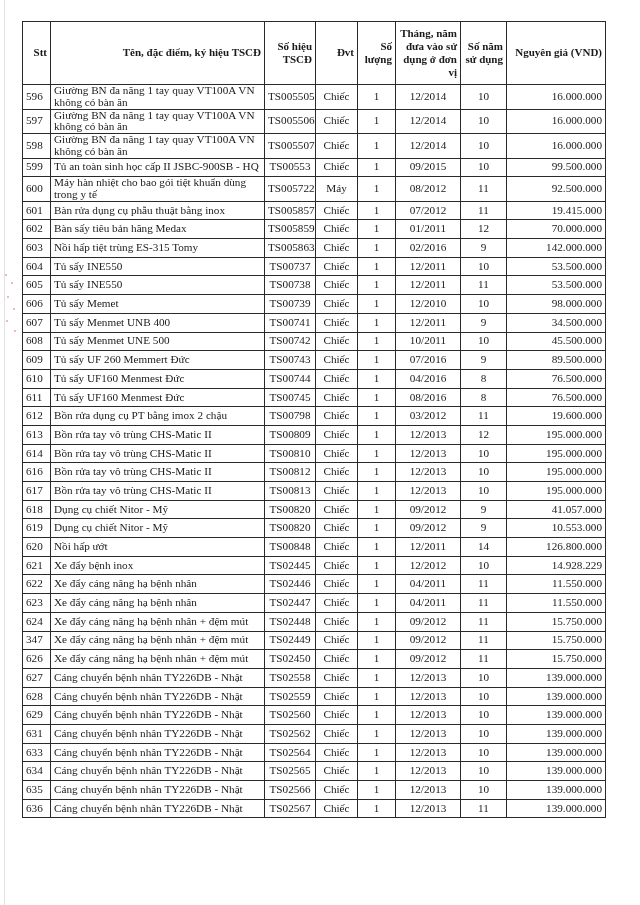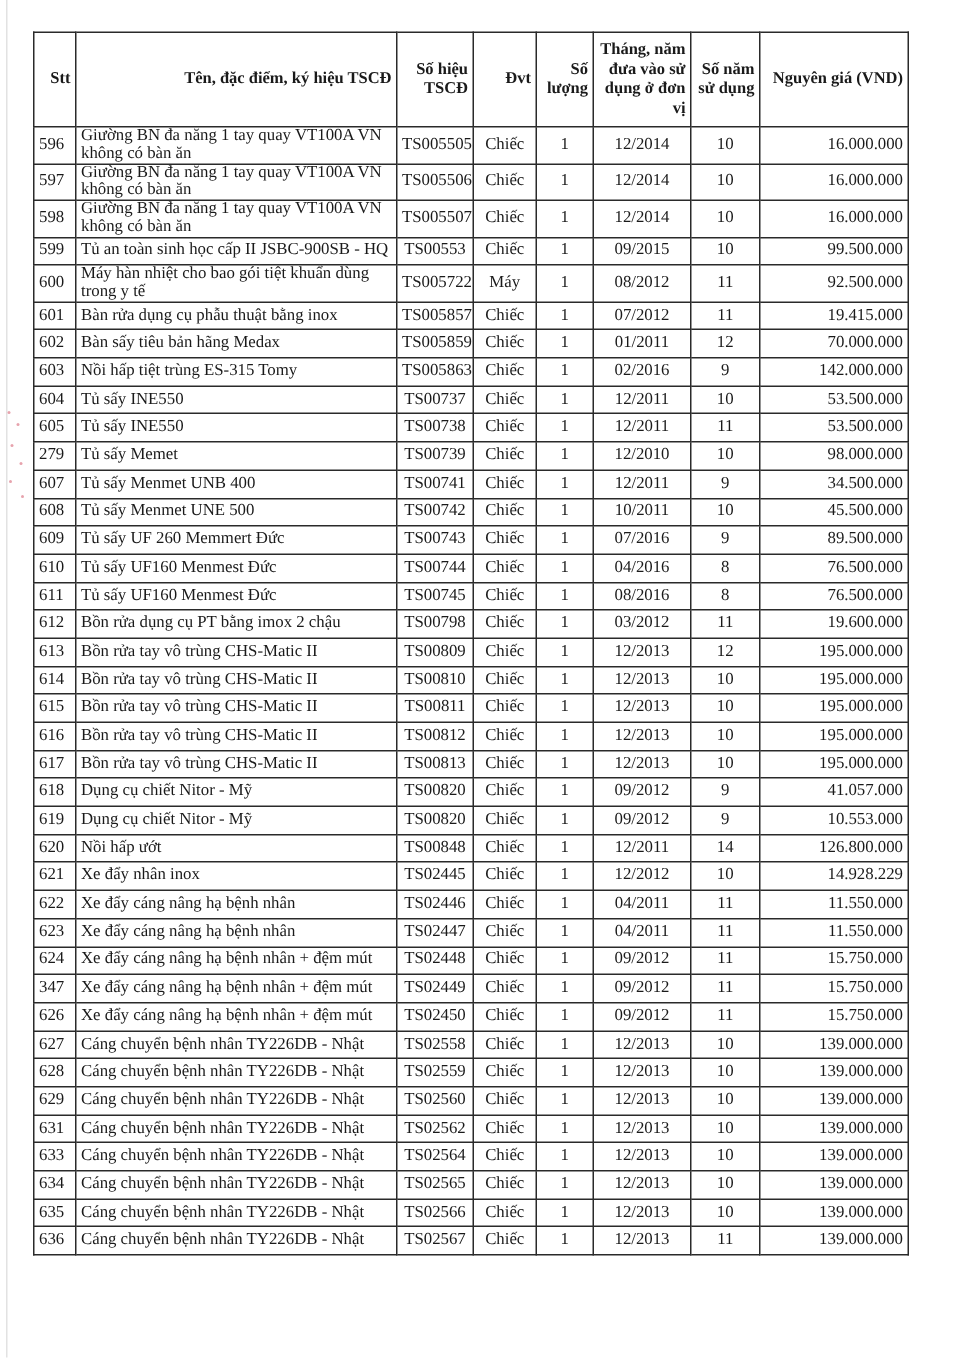--- a/index.html
+++ b/index.html
@@ -171,21 +171,21 @@
         <td class="c-stt">605</td>
         <td class="c-name">Tủ sấy INE550</td>
         <td class="c-code">TS00738</td>
         <td class="c-unit">Chiếc</td>
         <td class="c-qty">1</td>
         <td class="c-date">12/2011</td>
         <td class="c-years">11</td>
         <td class="c-price">53.500.000</td>
       </tr>
       <tr>
-        <td class="c-stt">279</td>
+        <td class="c-stt">606</td>
         <td class="c-name">Tủ sấy Memet</td>
         <td class="c-code">TS00739</td>
         <td class="c-unit">Chiếc</td>
         <td class="c-qty">1</td>
         <td class="c-date">12/2010</td>
         <td class="c-years">10</td>
         <td class="c-price">98.000.000</td>
       </tr>
       <tr>
         <td class="c-stt">607</td>
@@ -261,30 +261,20 @@
         <td class="c-stt">614</td>
         <td class="c-name">Bồn rửa tay vô trùng CHS-Matic II</td>
         <td class="c-code">TS00810</td>
         <td class="c-unit">Chiếc</td>
         <td class="c-qty">1</td>
         <td class="c-date">12/2013</td>
         <td class="c-years">10</td>
         <td class="c-price">195.000.000</td>
       </tr>
       <tr>
-        <td class="c-stt">615</td>
-        <td class="c-name">Bồn rửa tay vô trùng CHS-Matic II</td>
-        <td class="c-code">TS00811</td>
-        <td class="c-unit">Chiếc</td>
-        <td class="c-qty">1</td>
-        <td class="c-date">12/2013</td>
-        <td class="c-years">10</td>
-        <td class="c-price">195.000.000</td>
-      </tr>
-      <tr>
         <td class="c-stt">616</td>
         <td class="c-name">Bồn rửa tay vô trùng CHS-Matic II</td>
         <td class="c-code">TS00812</td>
         <td class="c-unit">Chiếc</td>
         <td class="c-qty">1</td>
         <td class="c-date">12/2013</td>
         <td class="c-years">10</td>
         <td class="c-price">195.000.000</td>
       </tr>
       <tr>
@@ -322,21 +312,21 @@
         <td class="c-name">Nồi hấp ướt</td>
         <td class="c-code">TS00848</td>
         <td class="c-unit">Chiếc</td>
         <td class="c-qty">1</td>
         <td class="c-date">12/2011</td>
         <td class="c-years">14</td>
         <td class="c-price">126.800.000</td>
       </tr>
       <tr>
         <td class="c-stt">621</td>
-        <td class="c-name">Xe đẩy nhân inox</td>
+        <td class="c-name">Xe đẩy bệnh inox</td>
         <td class="c-code">TS02445</td>
         <td class="c-unit">Chiếc</td>
         <td class="c-qty">1</td>
         <td class="c-date">12/2012</td>
         <td class="c-years">10</td>
         <td class="c-price">14.928.229</td>
       </tr>
       <tr>
         <td class="c-stt">622</td>
         <td class="c-name">Xe đẩy cáng nâng hạ bệnh nhân</td>

